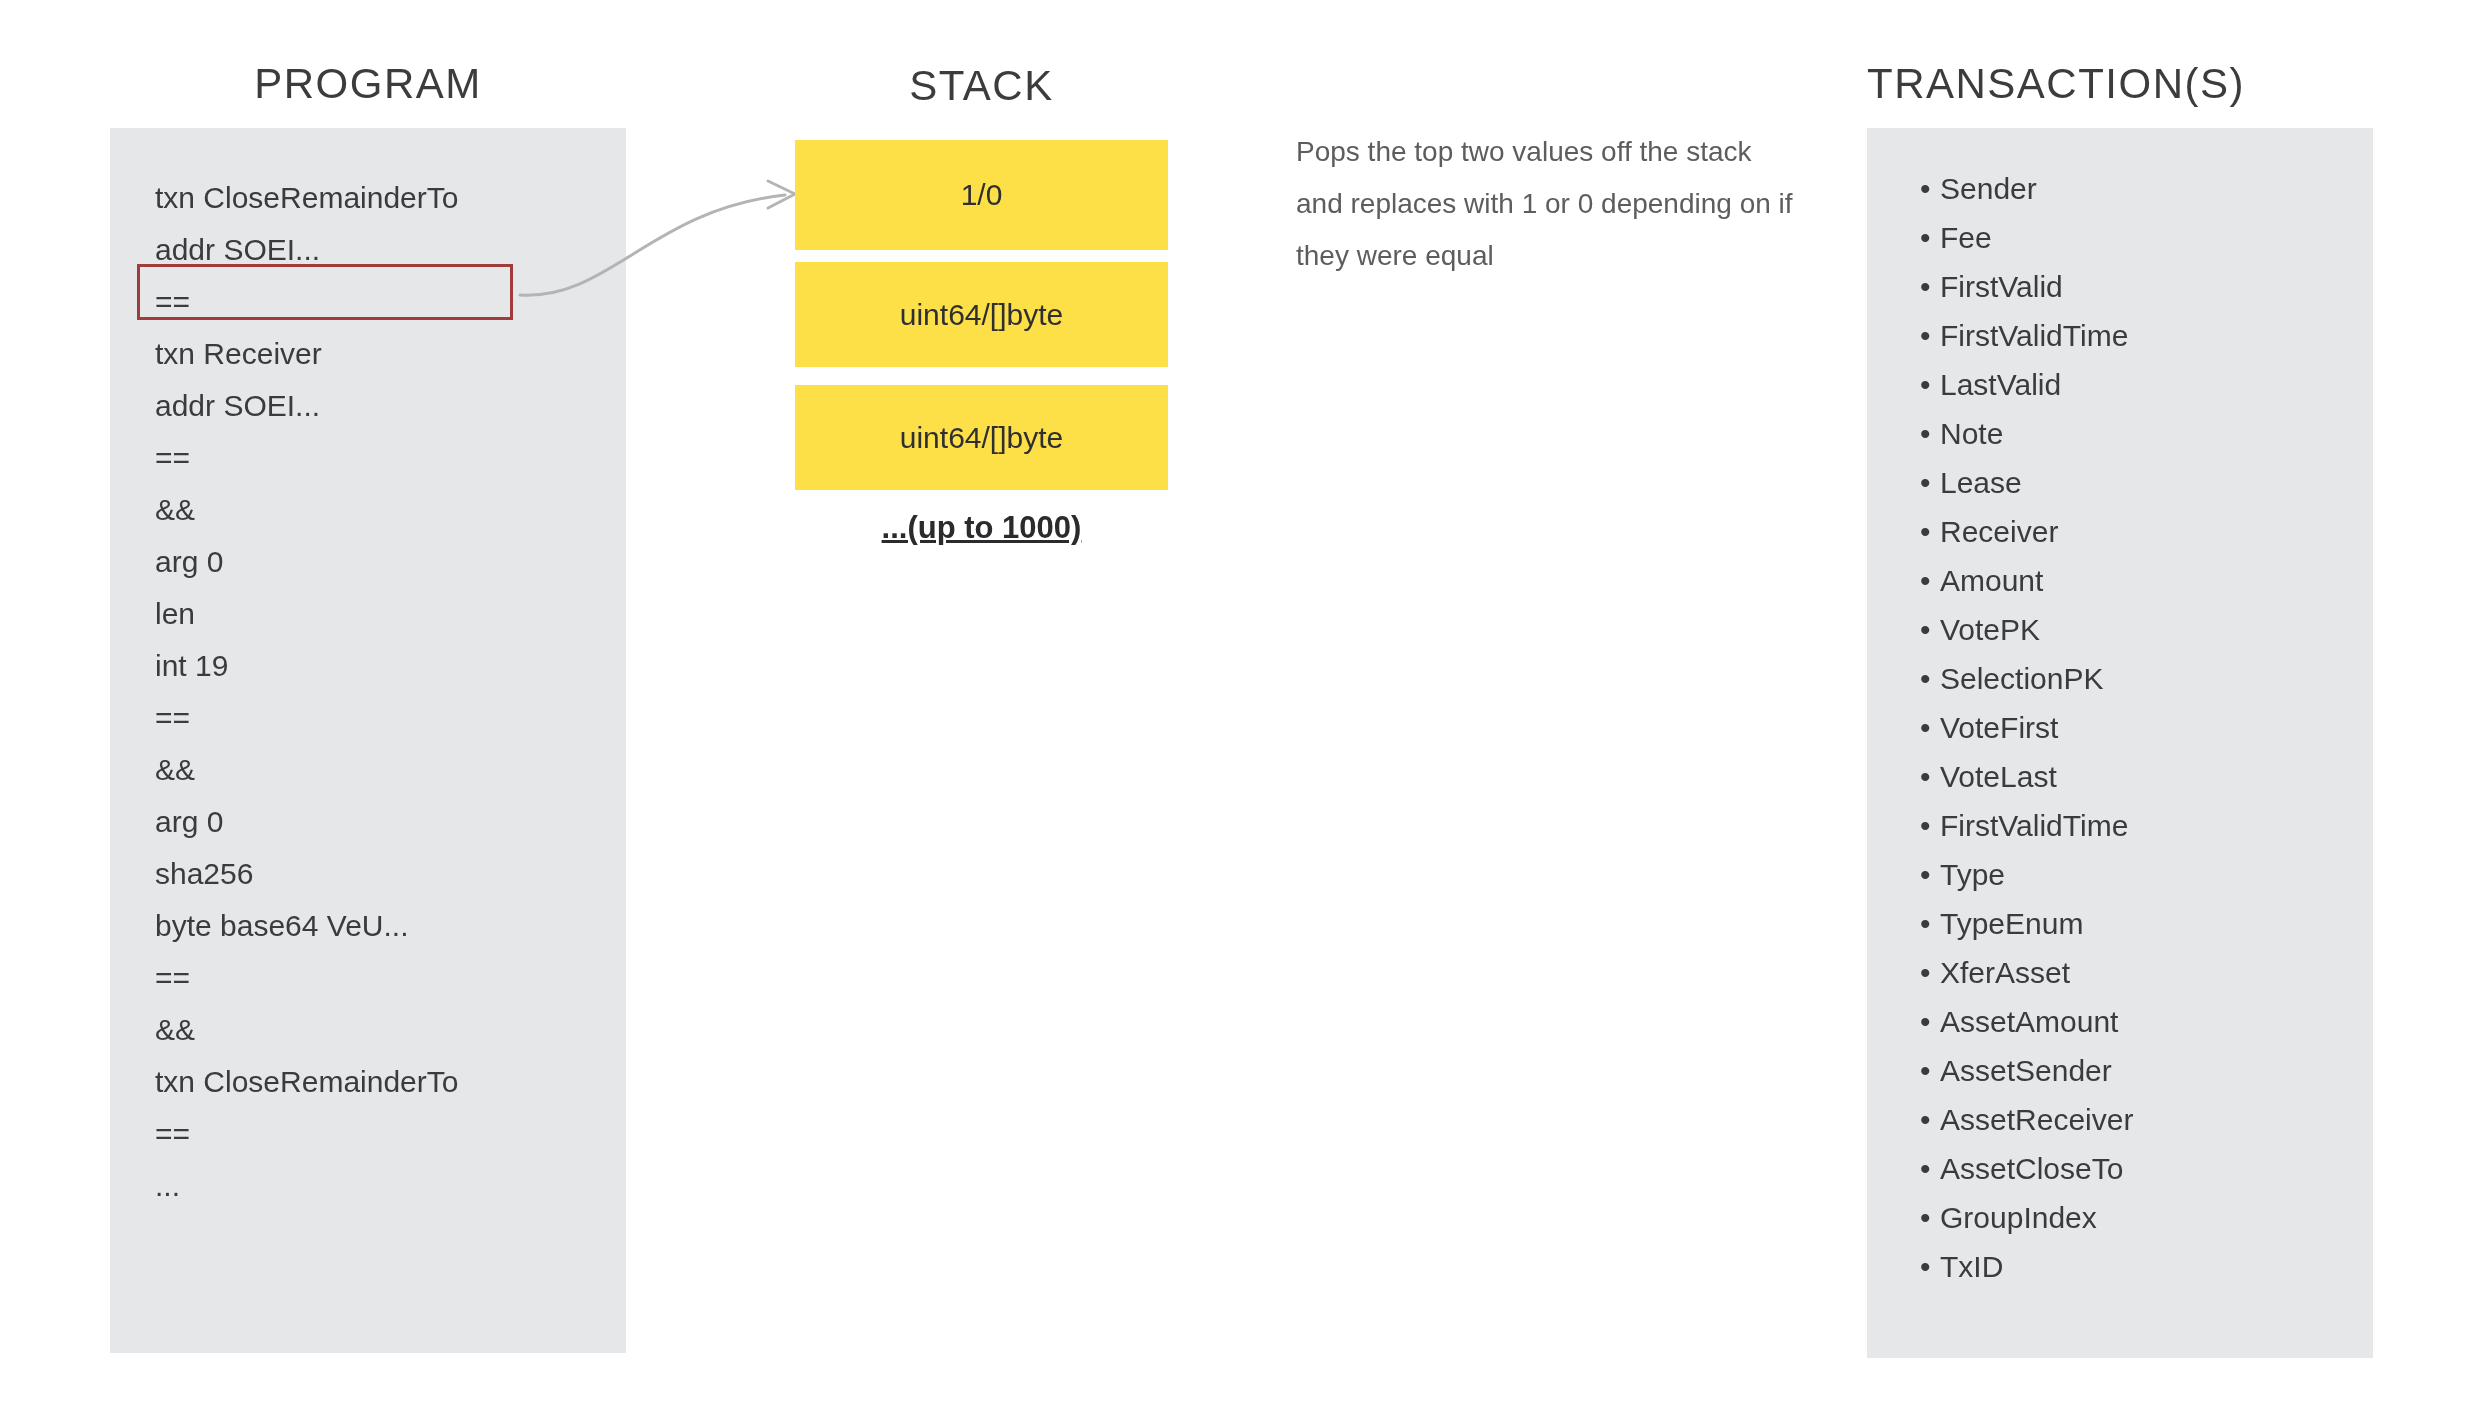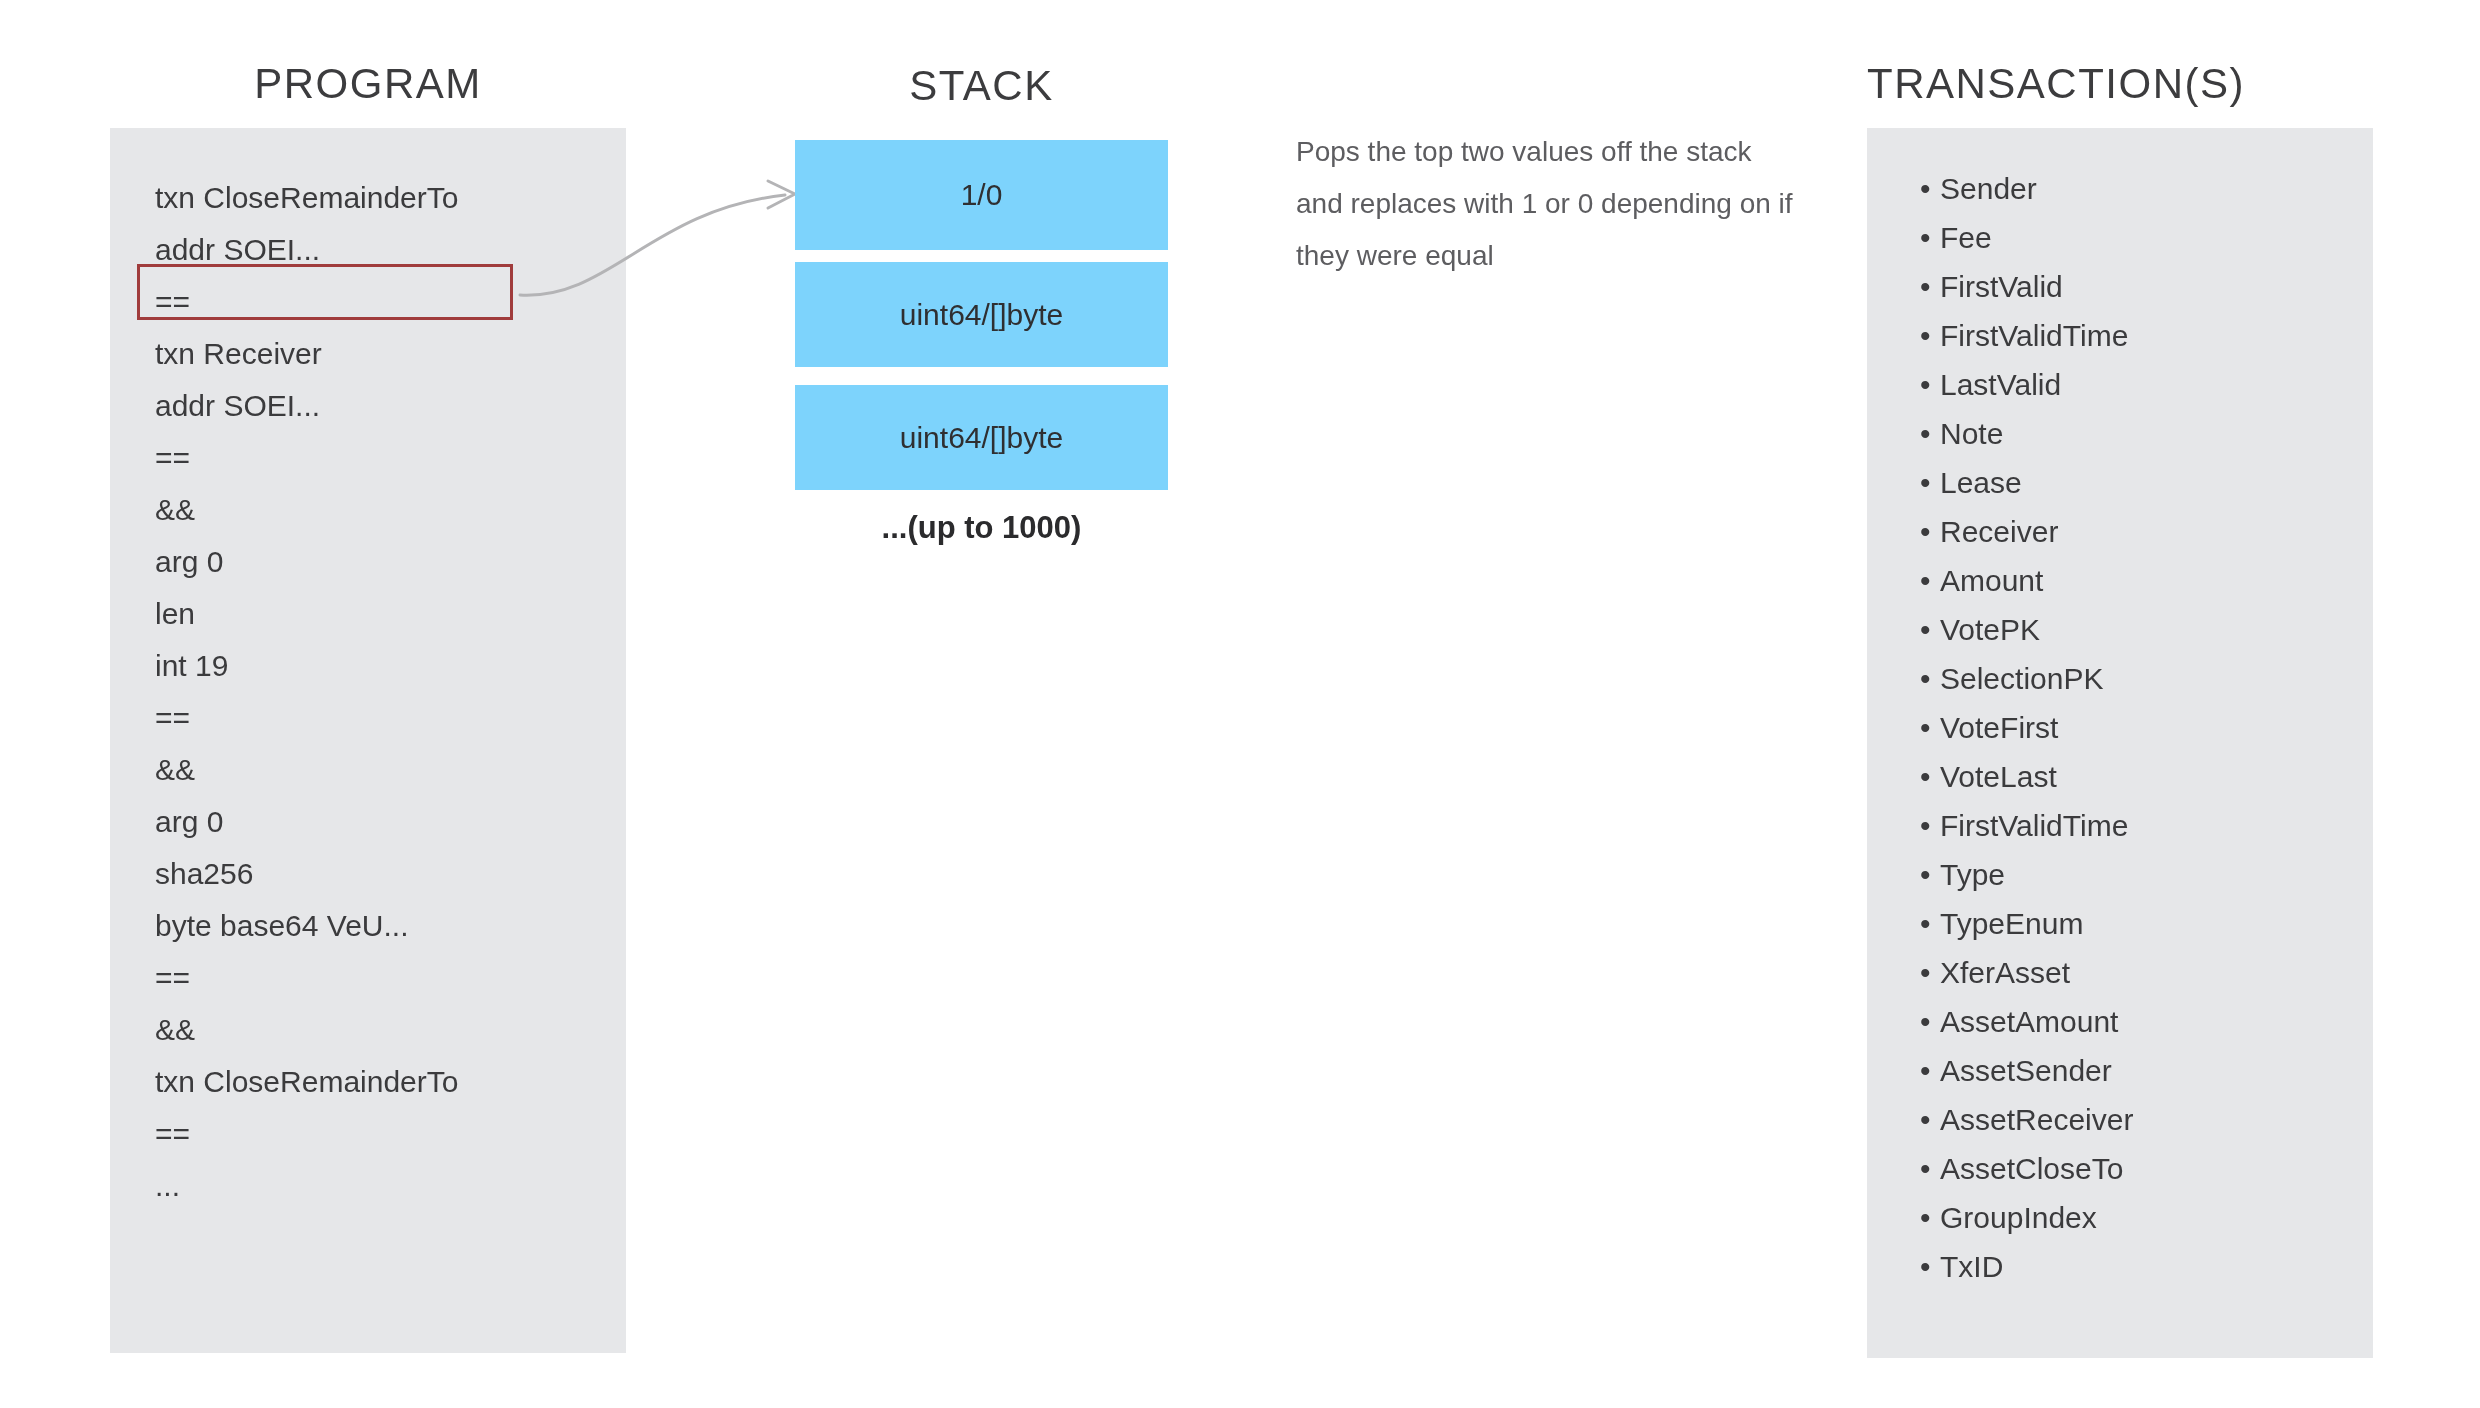--- a/index.html
+++ b/index.html
@@ -70,39 +70,40 @@
     border: 3px solid #a03c3c;
     box-sizing: border-box;
     background: transparent;
   }
 
   
   .stack-cell {
     position: absolute;
     left: 795px;
     width: 373px;
-    background: #7dd3fc;
+    background: #fde047;
     display: flex;
     align-items: center;
     justify-content: center;
     font-size: 30px;
     color: #2f2f31;
   }
   #stack-cell-0 { top: 140px;  height: 110px; }
   #stack-cell-1 { top: 262px;  height: 105px; }
   #stack-cell-2 { top: 385px;  height: 105px; }
   #stack-more {
     position: absolute;
     left: 795px;
     top: 510px;
     width: 373px;
     text-align: center;
     font-size: 31px;
     font-weight: 600;
     color: #2b2b2d;
+    text-decoration: underline;
   }
 
   
   #stack-arrow {
     position: absolute;
     left: 500px;
     top: 150px;
     width: 340px;
     height: 200px;
     pointer-events: none;

